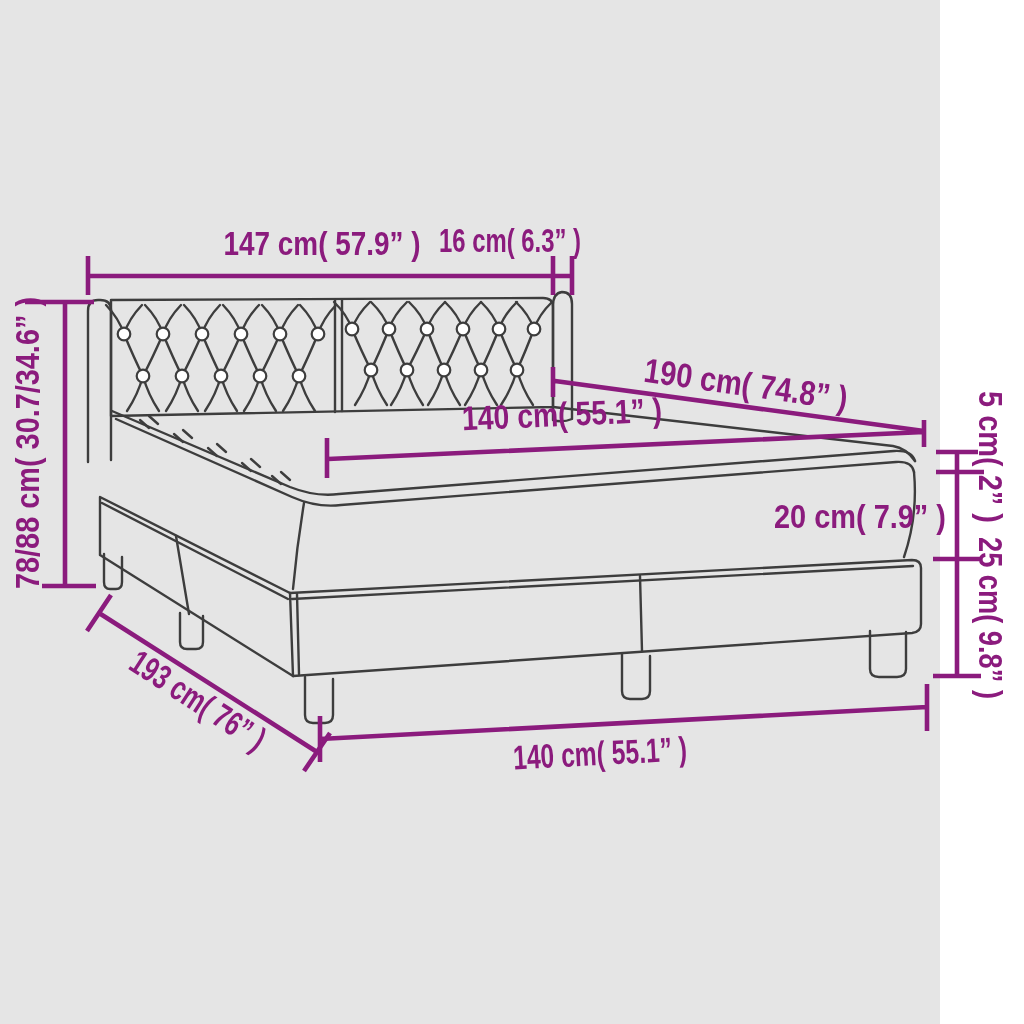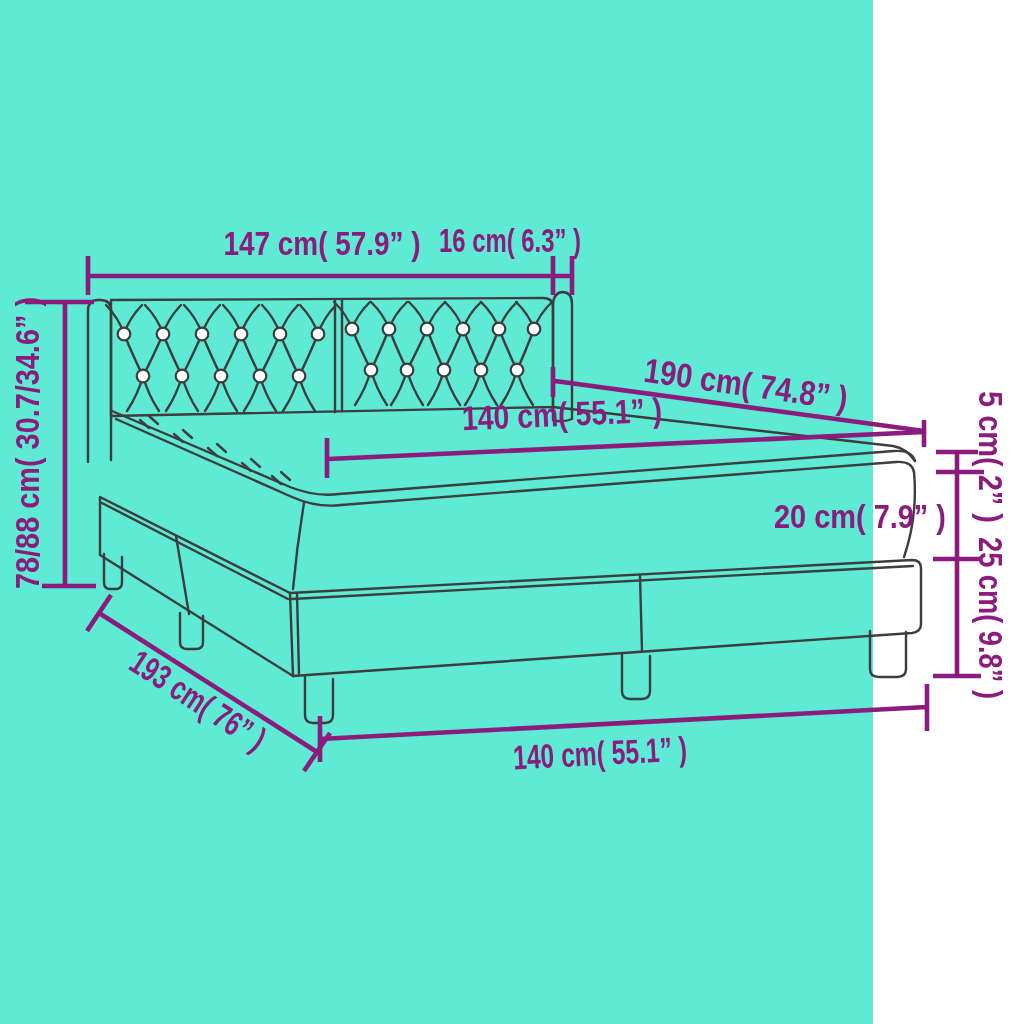--- a/index.html
+++ b/index.html
@@ -6,23 +6,23 @@
     margin: 0;
     padding: 0;
     background: #ffffff;
     width: 1024px;
     height: 1024px;
     overflow: hidden;
     font-family: "Liberation Sans", sans-serif;
   }
   #stage {
     position: relative;
-    width: 873px;
+    width: 940px;
     height: 1024px;
-    background: #5eead4;
+    background: #e5e5e5;
   }
   svg { display: block; }
   .bedline {
     fill: none;
     stroke: #3d3d3d;
     stroke-width: 2.4;
     stroke-linecap: round;
     stroke-linejoin: round;
   }
   .btn {

